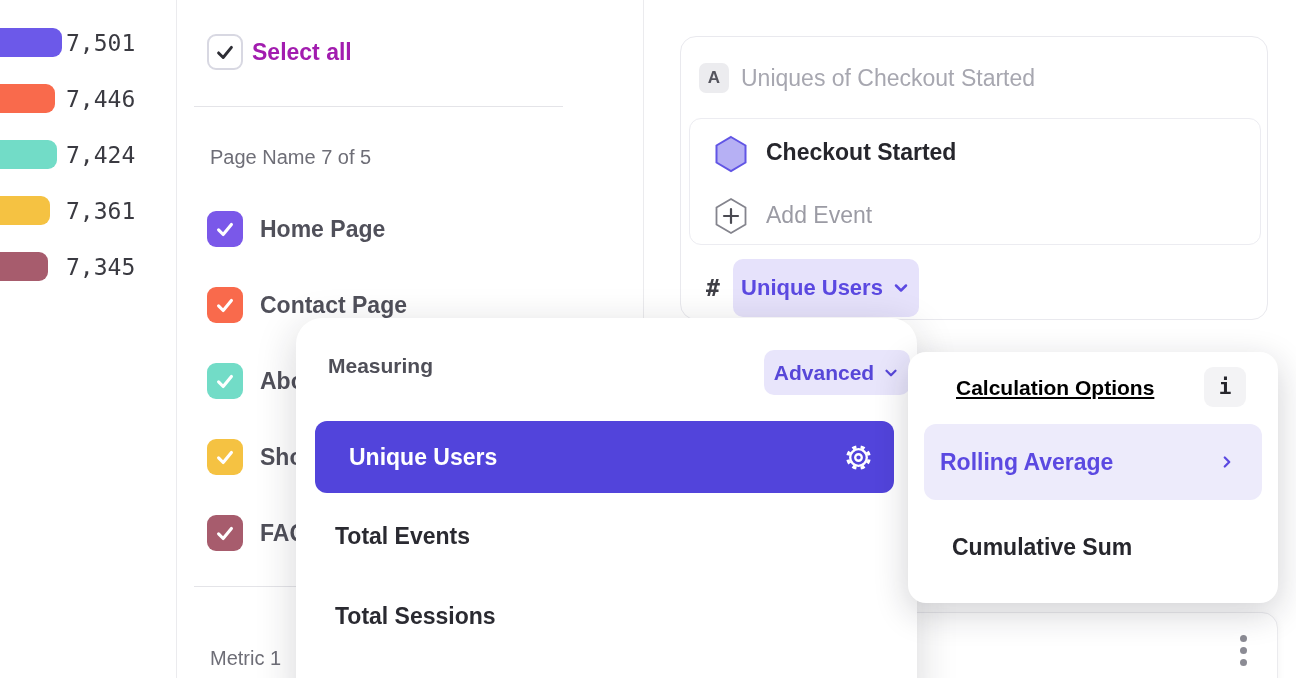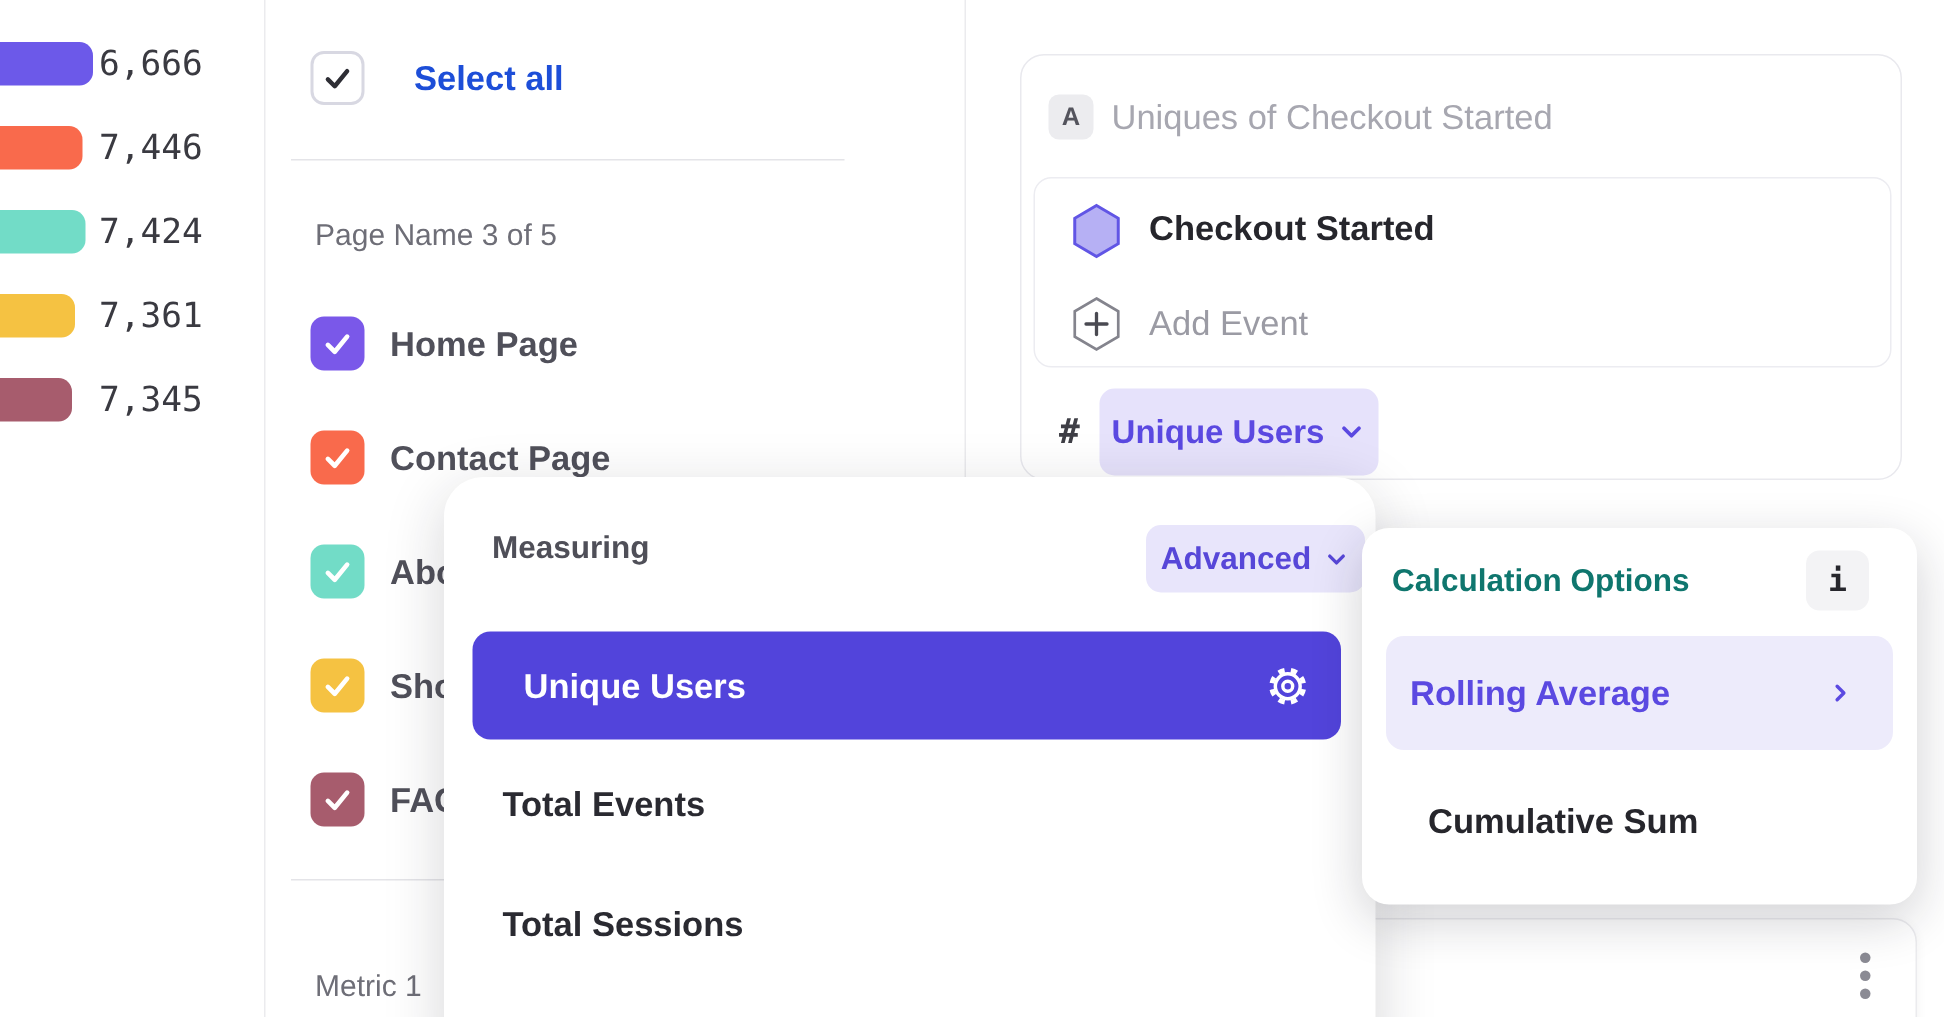--- a/index.html
+++ b/index.html
@@ -69,21 +69,21 @@
   svg { display:block; }
 </style>
 </head>
 <body>
 
 <div id="stage">
 
   <div>
     <div class="bar-row" style="top:28px;">
       <div class="bar" style="background: rgb(108, 89, 233); width: 62px;"></div>
-      <div class="bar-value">6,666</div>
+      <div class="bar-value">7,501</div>
     </div>
     <div class="bar-row" style="top:84px;">
       <div class="bar" style="background: rgb(249, 106, 76); width: 55px;"></div>
       <div class="bar-value">7,446</div>
     </div>
     <div class="bar-row" style="top:140px;">
       <div class="bar" style="background: rgb(114, 220, 199); width: 57px;"></div>
       <div class="bar-value">7,424</div>
     </div>
     <div class="bar-row" style="top:196px;">
@@ -99,25 +99,25 @@
   <div class="vdiv" style="left:176px;"></div>
   <div class="vdiv" style="left:643px;"></div>
 
   <div>
 
     <div class="cb outline" style="left:207px; top:34px;">
       <svg width="22" height="22" viewBox="0 0 24 24">
         <polyline points="5,13 10,18 19,7" fill="none" stroke="#2e2e35" stroke-width="3.2" stroke-linecap="round" stroke-linejoin="round"></polyline>
       </svg>
     </div>
-    <div class="row-label" style="left:276px; top:39px; color:#1d4ed8;">Select all</div>
+    <div class="row-label" style="left:252px; top:39px; color:#a21caf;">Select all</div>
 
     <div class="hdiv" style="left:194px; top:106px; width:369px;"></div>
 
-    <div class="muted-label" style="left:210px; top:146px;">Page Name 3 of 5</div>
+    <div class="muted-label" style="left:210px; top:146px;">Page Name 7 of 5</div>
 
     <div class="cb" style="left: 207px; top: 211px; background: rgb(122, 88, 233);">
       <svg width="22" height="22" viewBox="0 0 24 24">
         <polyline points="5,13 10,18 19,7" fill="none" stroke="#ffffff" stroke-width="3.4" stroke-linecap="round" stroke-linejoin="round"></polyline>
       </svg>
     </div>
     <div class="row-label" style="left:260px; top:216px;">Home Page</div>
 
     <div class="cb" style="left: 207px; top: 287px; background: rgb(249, 106, 76);">
       <svg width="22" height="22" viewBox="0 0 24 24">
@@ -211,21 +211,21 @@
       </svg>
     </div>
 
     <div class="menu-option" style="left:39px; top:285px;">Total Sessions</div>
 
     <div class="menu-option" style="left:39px; top:205px;">Total Events</div>
   </div>
 
   <div id="calc-popup">
 
-    <div class="menu-title" style="left:20px; top:24px; color:#0f766e;">Calculation Options</div>
+    <div class="menu-title" style="left:48px; top:24px; color:#000000;text-decoration:underline;">Calculation Options</div>
 
     <div class="info-badge" style="right:32px; top:15px;">i</div>
 
     <div class="calc-highlight">
       <span>Rolling Average</span>
       <svg width="18" height="18" viewBox="0 0 24 24">
         <polyline points="9,6 15,12 9,18" fill="none" stroke="#5b49e1" stroke-width="3" stroke-linecap="round" stroke-linejoin="round"></polyline>
       </svg>
     </div>
 

